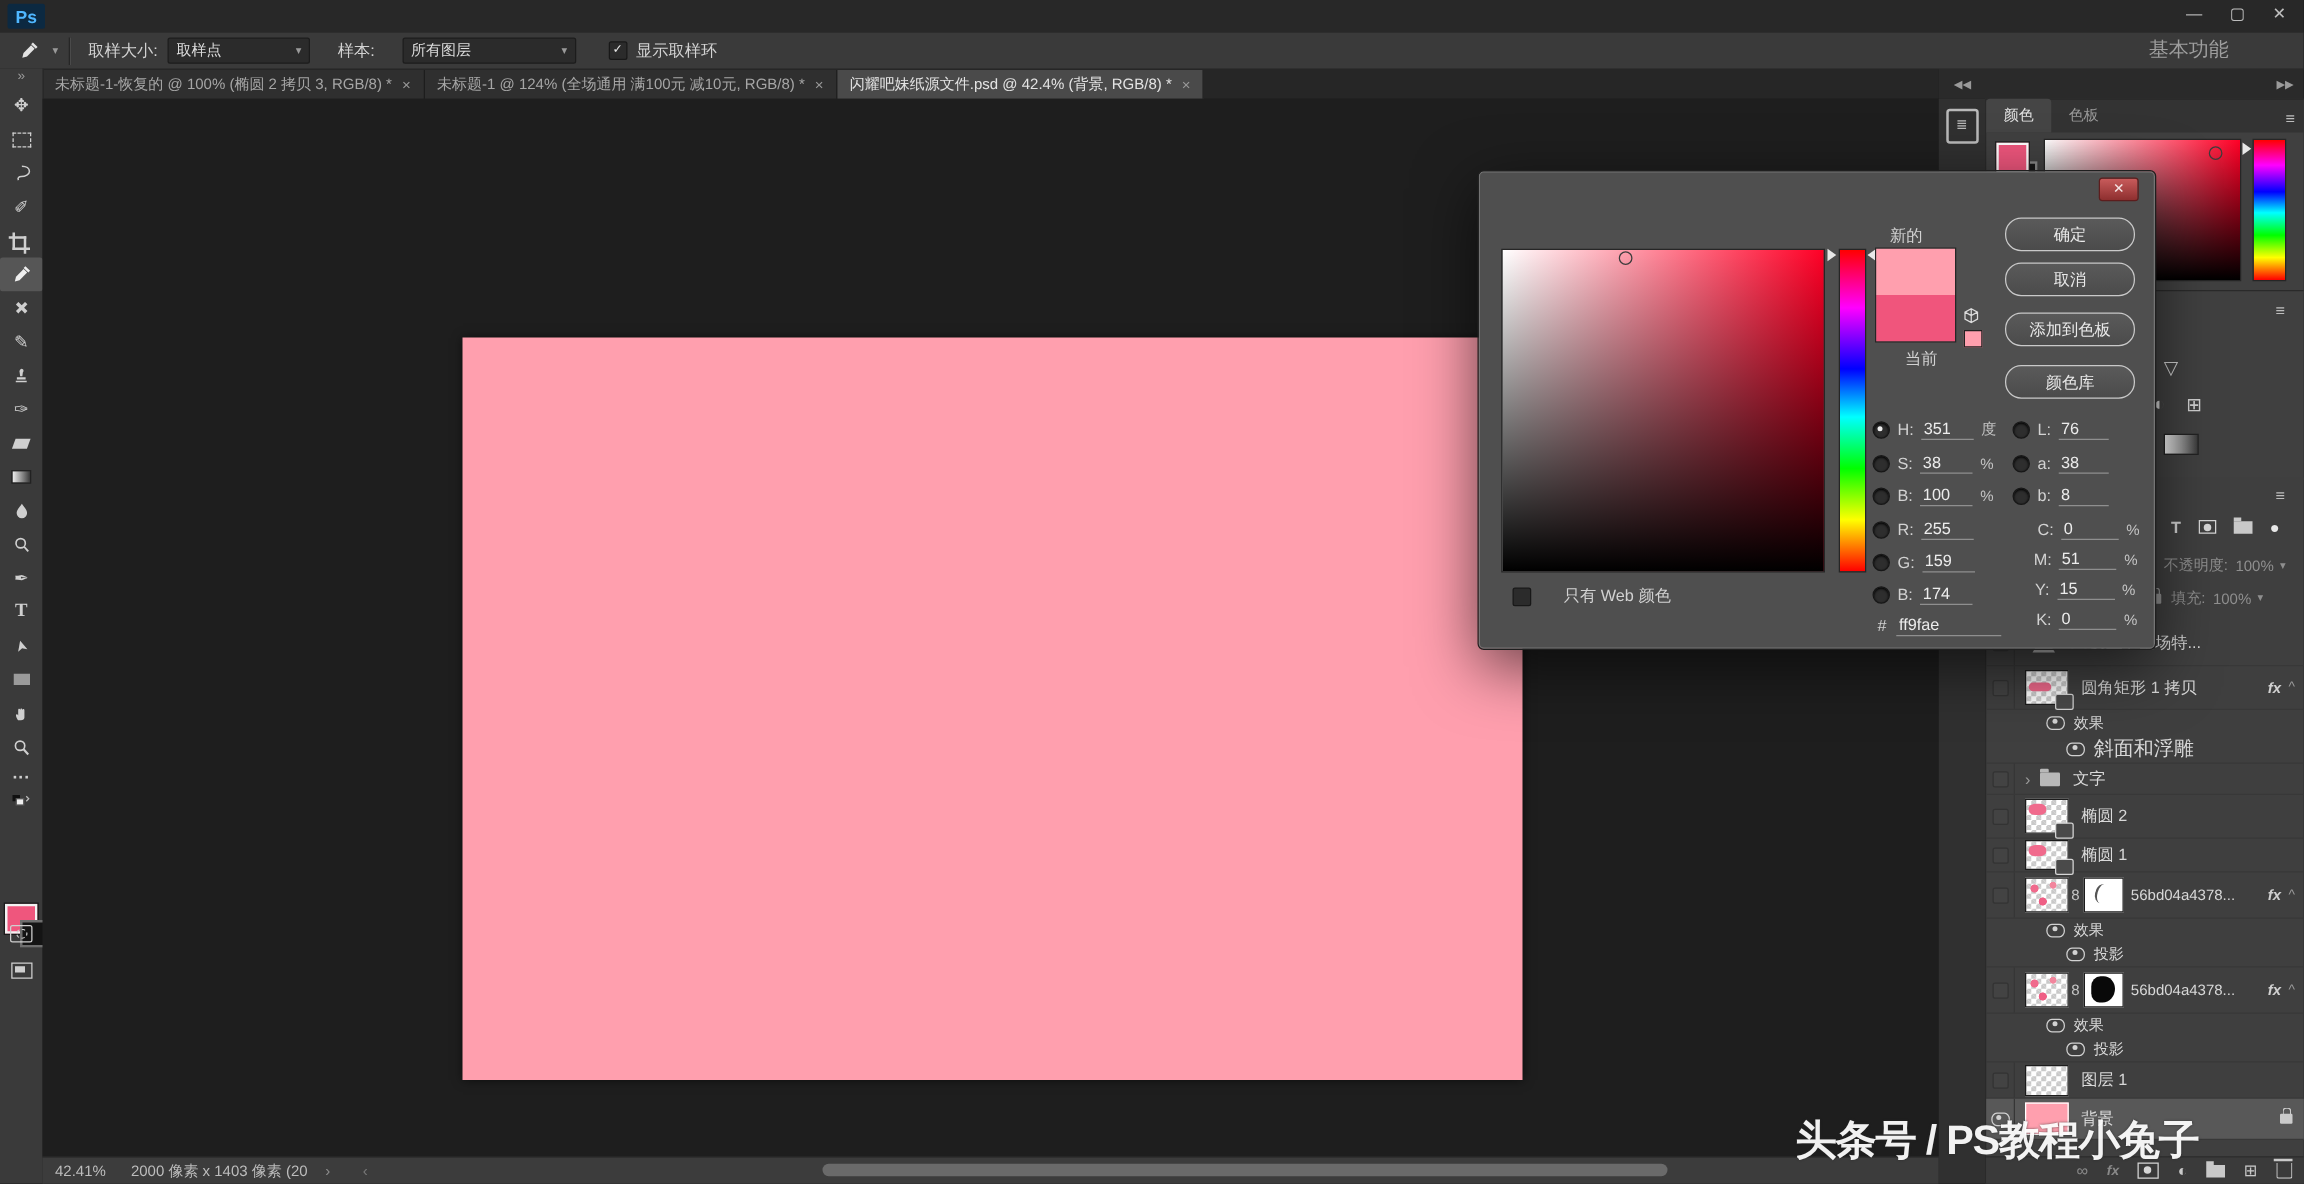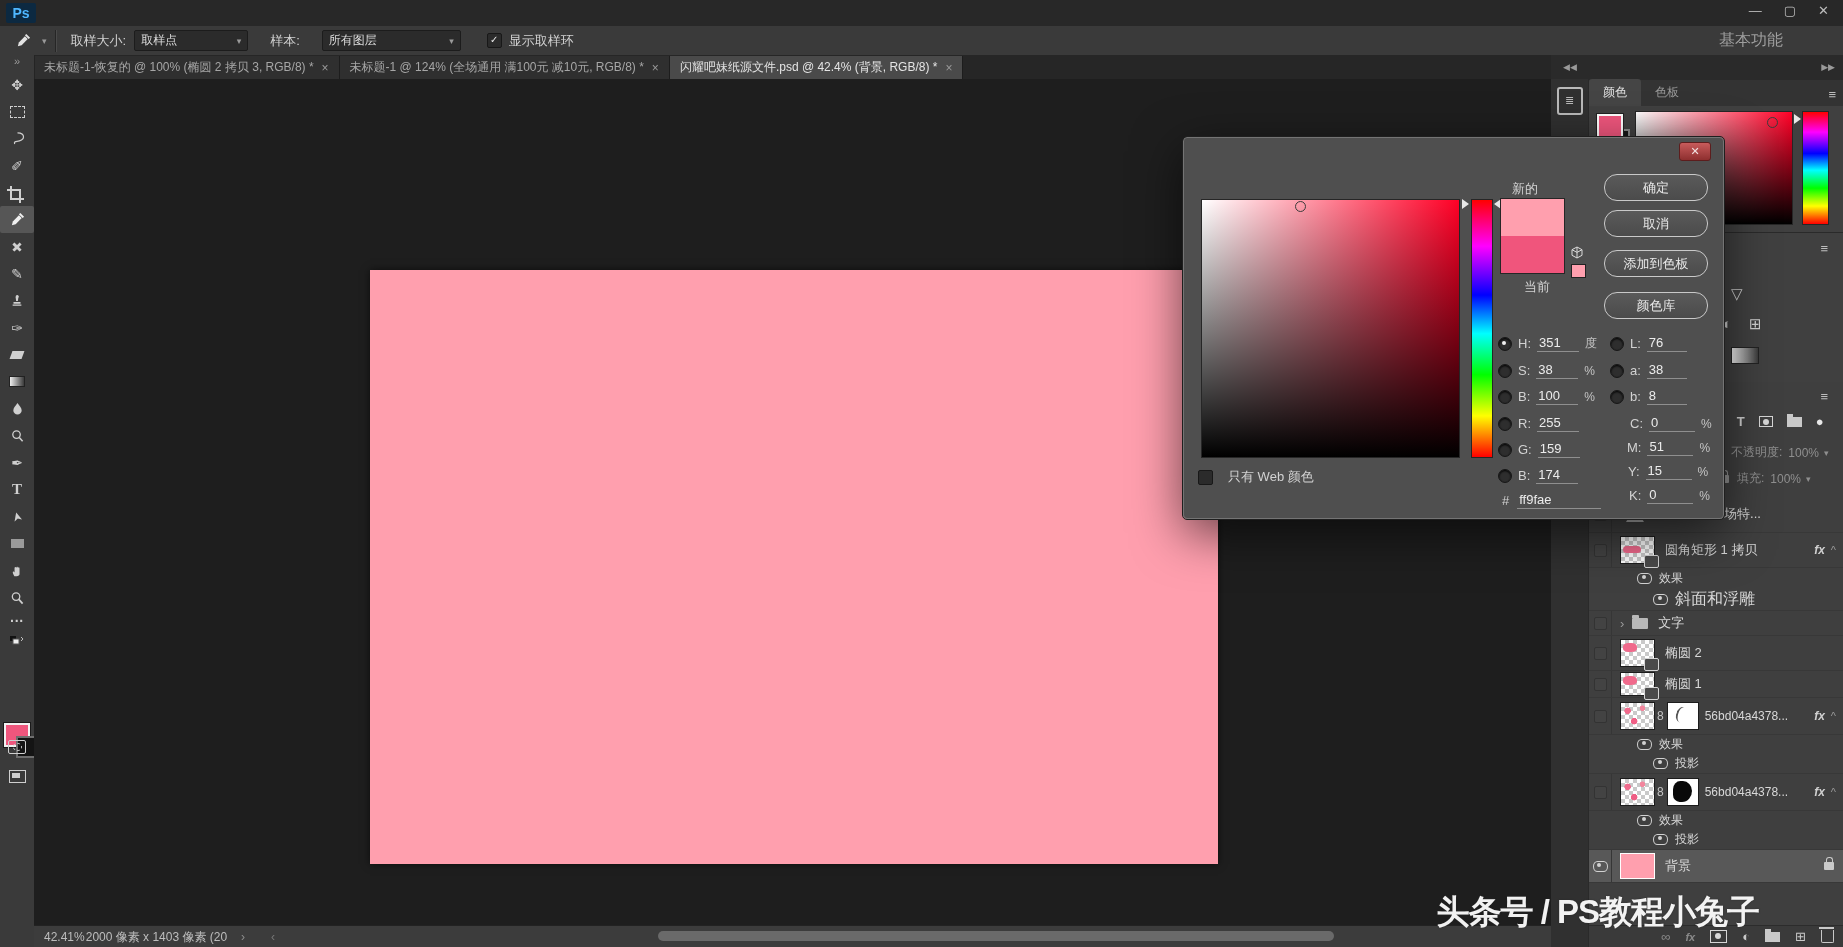--- a/index.html
+++ b/index.html
@@ -275,21 +275,21 @@
       <span class="scrmode"></span>
     </div>
 </div>
 
 <div id="canvas" class="a">
   <div id="doc" class="a"></div>
 </div>
 
 <div id="statusbar" class="a row">
   <span style="margin-left:10px">42.41%</span>
-  <span style="margin-left:1px">2000 像素 x 1403 像素 (20</span>
+  <span style="margin-left:20px">2000 像素 x 1403 像素 (20</span>
   <span style="margin-left:14px;color:#8d8d8d">›</span>
   <span style="margin-left:26px;color:#777">‹</span>
 </div>
 <div id="hscroll" class="a"></div>
 
 <div id="dockhead" class="a row">
   <span style="margin-left:12px">◀◀</span>
   <span style="margin-left:auto;margin-right:8px">▶▶</span>
 </div>
 
@@ -442,20 +442,27 @@
     </div>
     <div class="lrow" style="height:18px;border-bottom:none">
       <span class="eye" style="margin-left:48px"></span>
       <span class="lname" style="margin-left:7px;font-size:12px">效果</span>
     </div>
     <div class="lrow" style="height:20px">
       <span class="eye" style="margin-left:64px"></span>
       <span class="lname" style="margin-left:7px;font-size:12px">投影</span>
     </div>
 
+    <div class="lrow" style="height:28px">
+      <span class="visbox">
+          <span class="visempty"></span>
+        </span>
+      <span class="thumb checker" style="height:23px"></span>
+      <span class="lname">图层 1</span>
+    </div>
 
     <div class="lrow" style="height:32px;background:#585858">
       <span class="visbox">
           <span class="eye"></span>
         </span>
       <span class="thumb" style="background:#ff9fae;border:1px solid #fff;height:24px"></span>
       <span class="lname">背景</span>
       <span class="lock"></span>
     </div>
   </div>
@@ -569,19 +576,19 @@
     <span class="flabel">Y:</span>
     <input class="fld" style="width: 44px;" value="15">
     <span class="funit">%</span>
   </div>
   <div class="a row" style="left:445px;top:349px;gap:6px">
     <span class="flabel">K:</span>
     <input class="fld" style="width: 44px;" value="0">
     <span class="funit">%</span>
   </div>
 
-  <div class="a row" style="left:14px;top:330px;gap:15px">
+  <div class="a row" style="left:26px;top:330px;gap:26px">
     <span class="cb" style="color:transparent"></span>
     <span class="flabel">只有 Web 颜色</span>
   </div>
 </div>
 
 <div id="watermark" class="a">头条号 / PS教程小兔子</div>
 
 </body></html>

